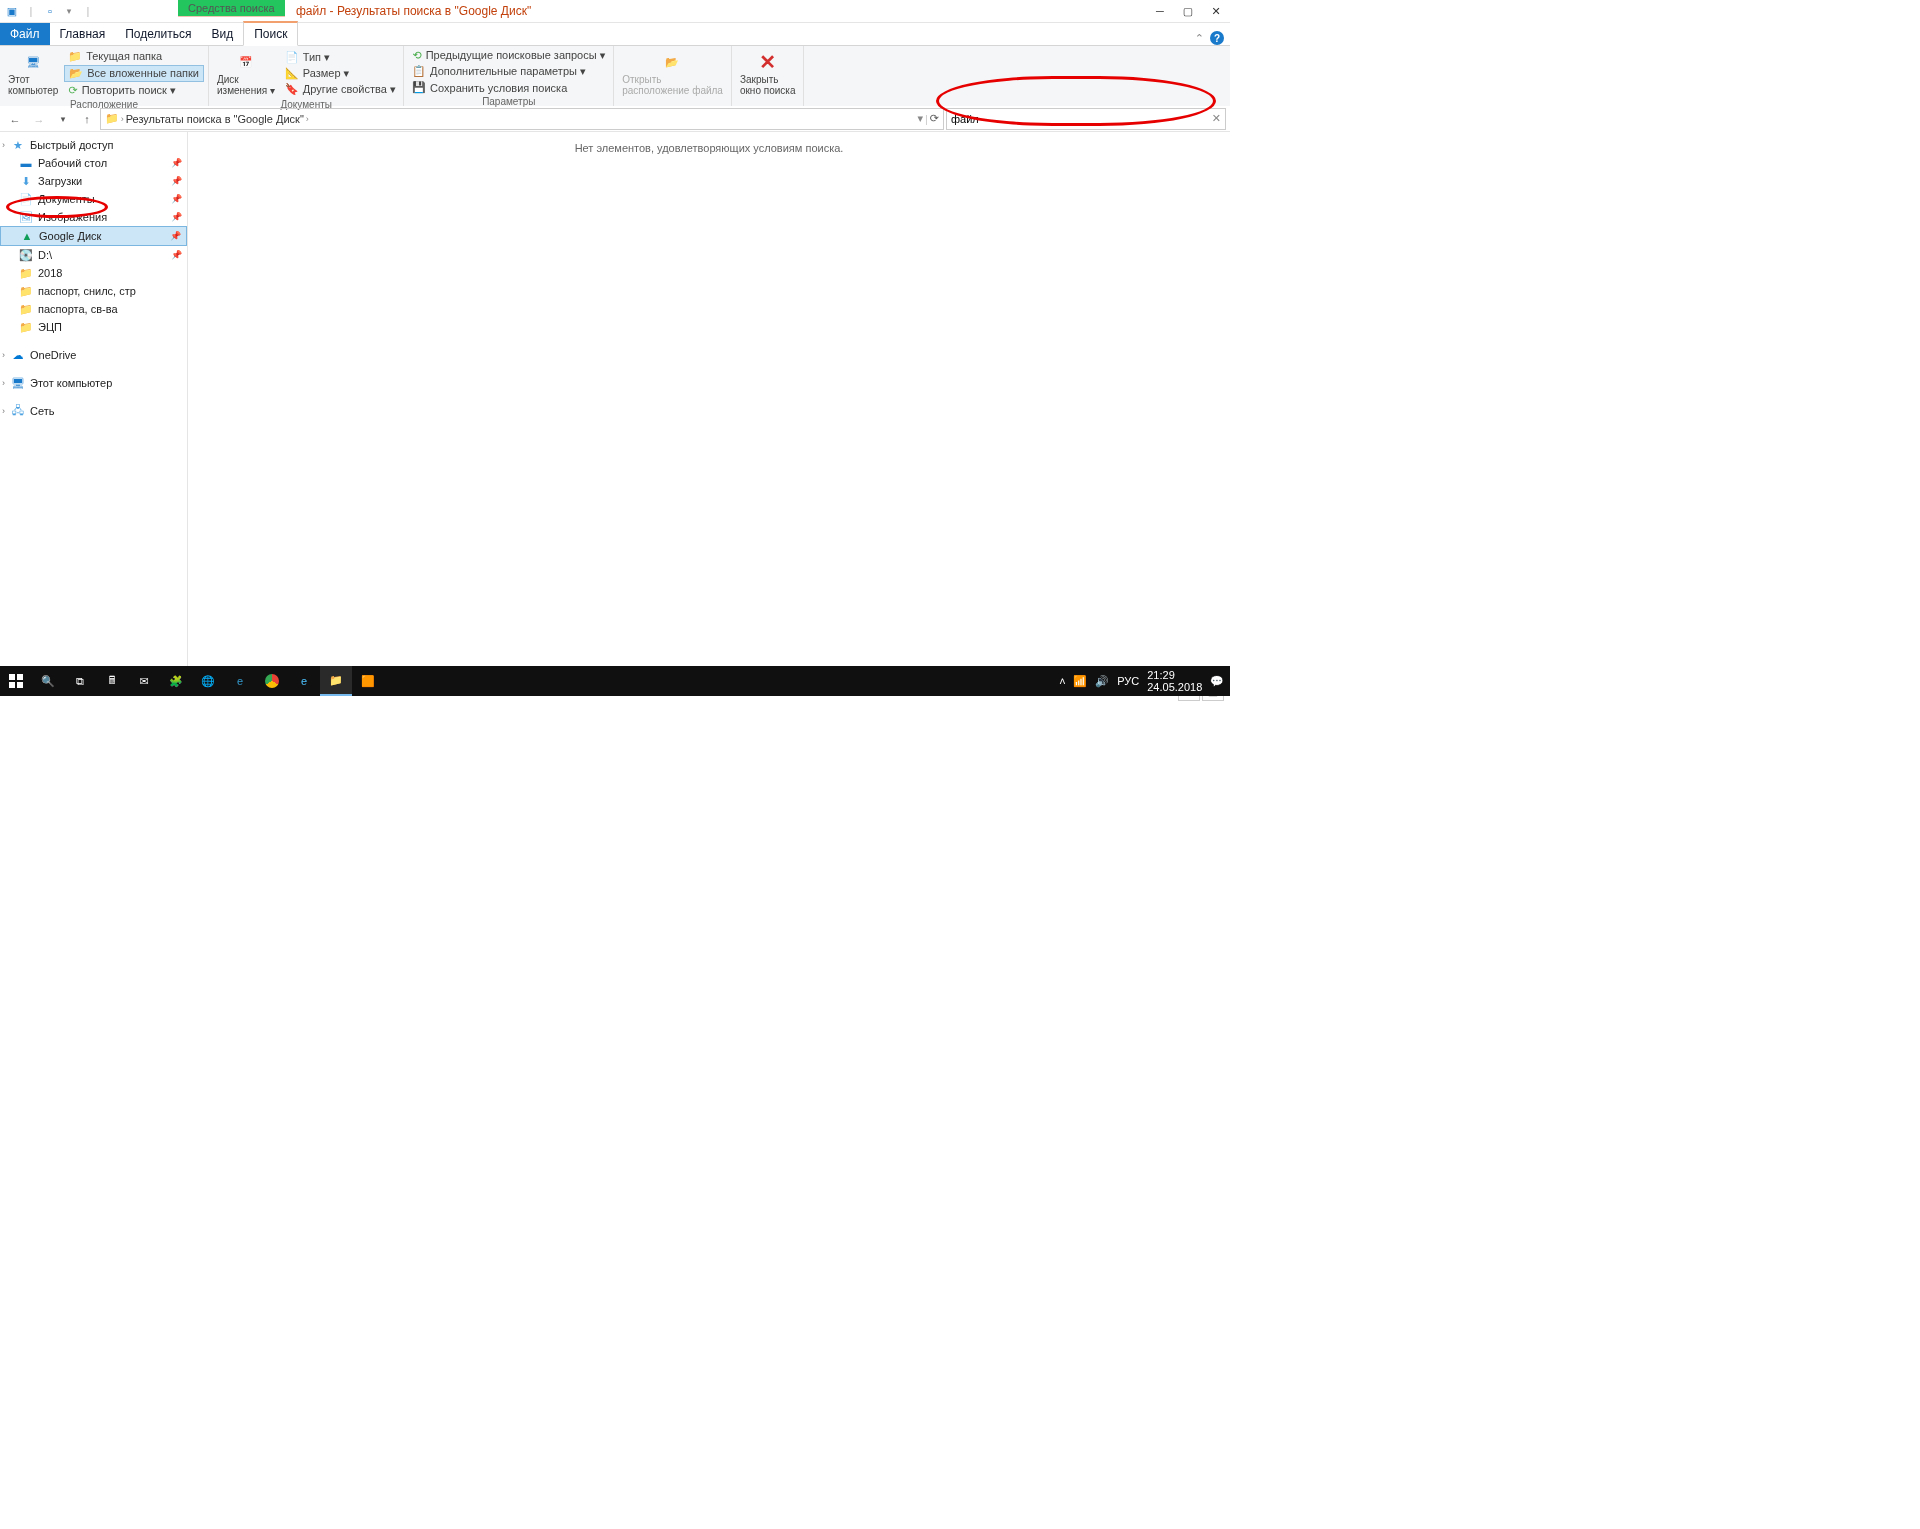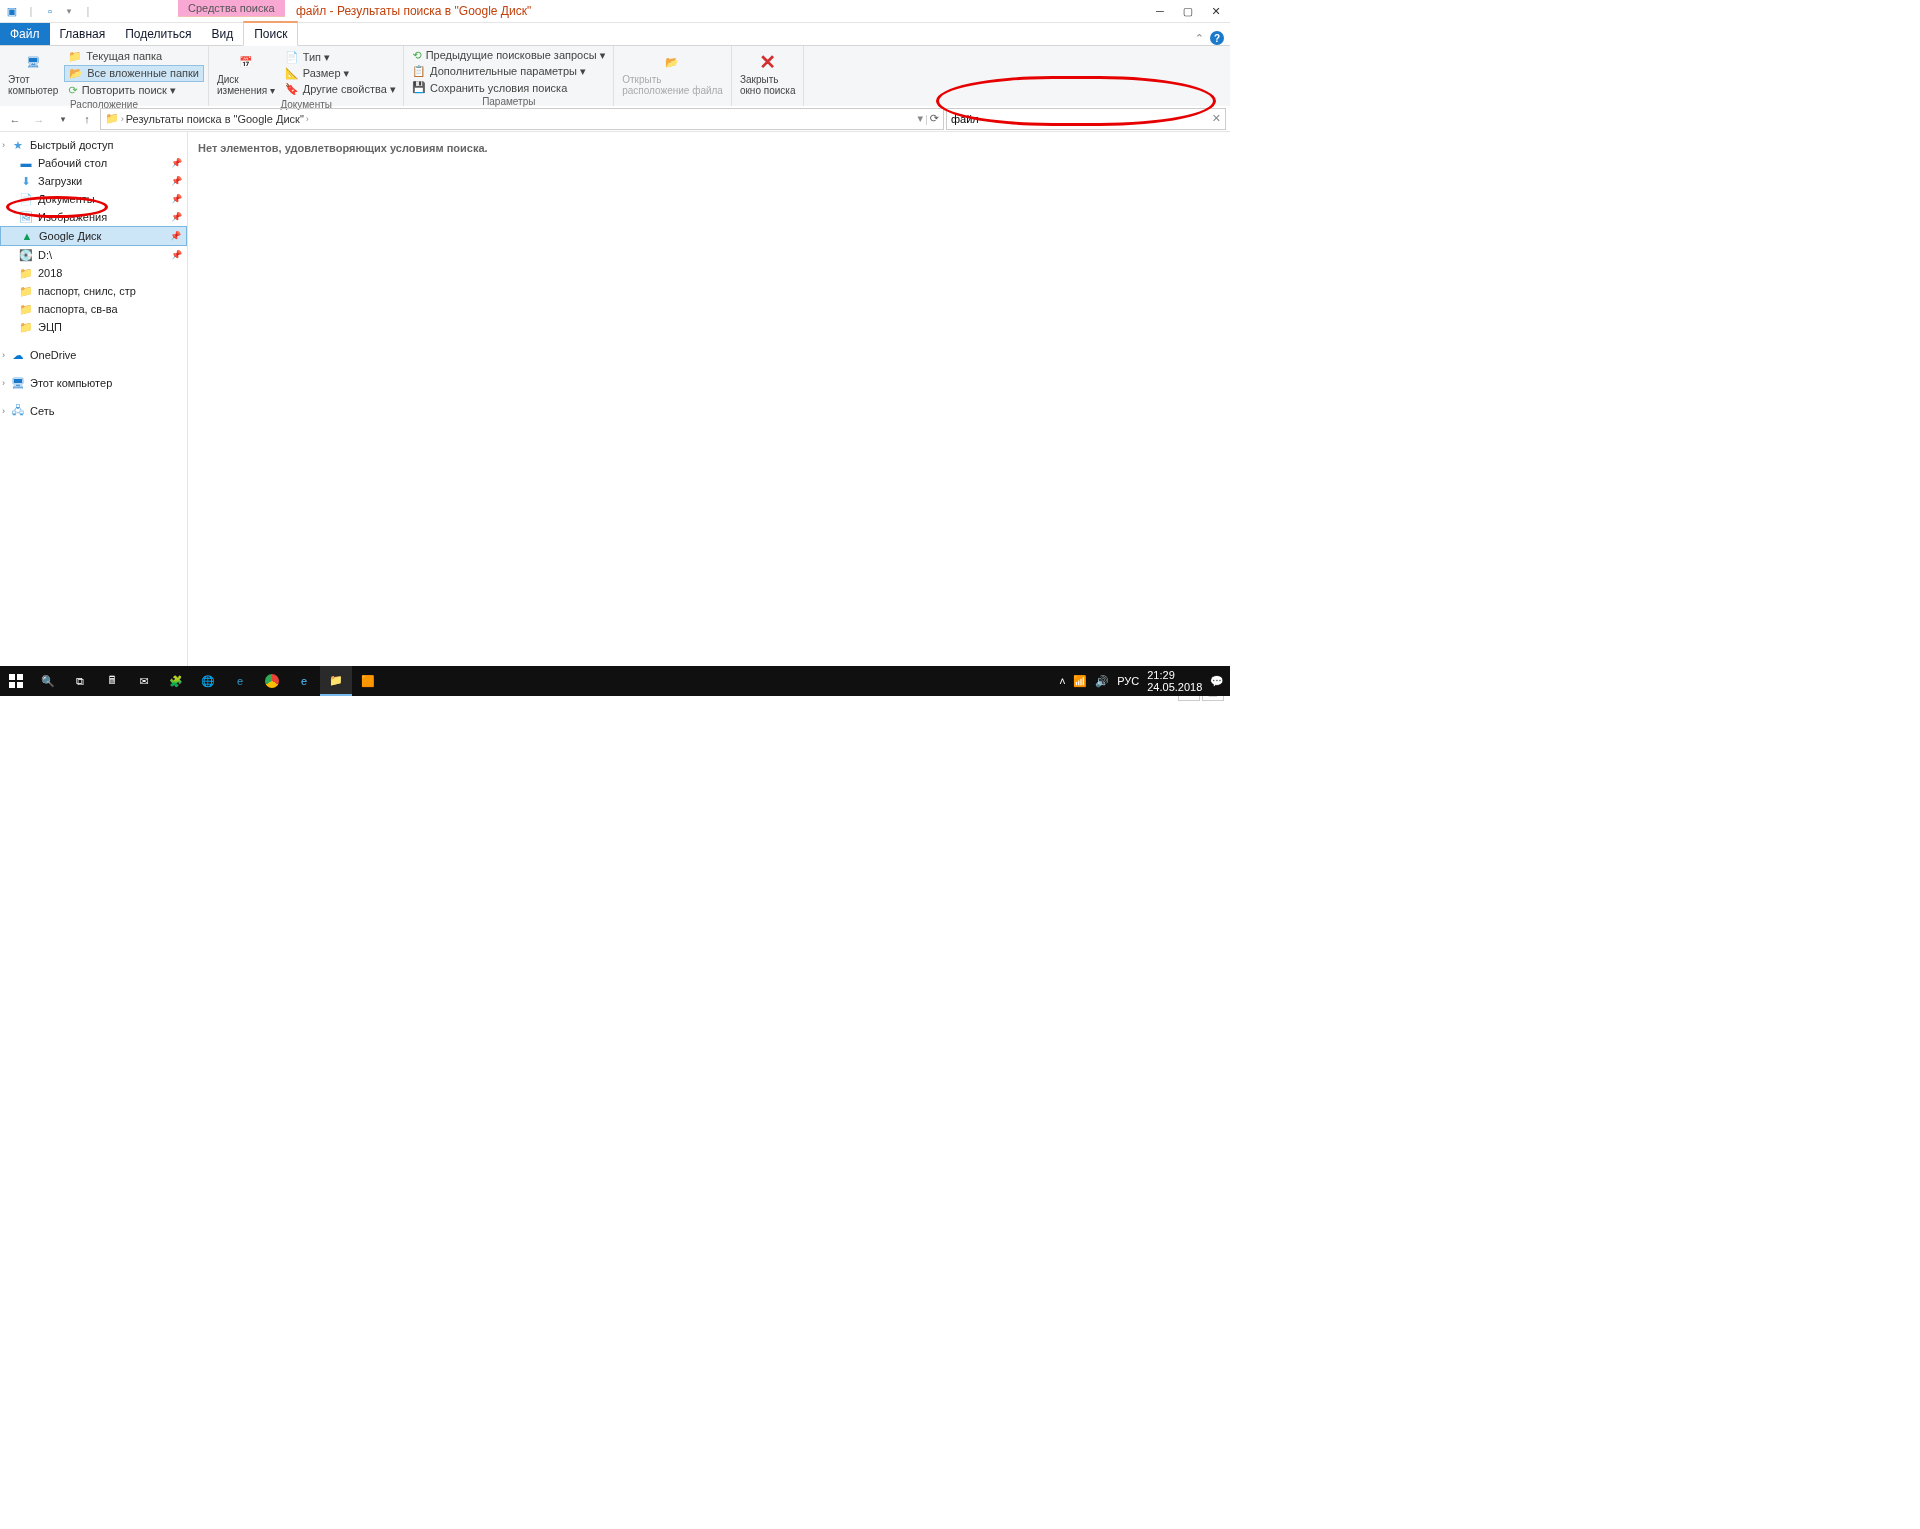--- a/index.html
+++ b/index.html
@@ -3,21 +3,21 @@
 <meta charset="utf-8">
 <style>
 * { margin: 0; padding: 0; box-sizing: border-box; font-family: "Segoe UI", Tahoma, sans-serif; font-size: 11px; }
 body { background: #fff; width: 1230px; height: 956px; position: relative; overflow: hidden; }
 
 
 .titlebar { height: 23px; background: #fff; display: flex; align-items: center; border-bottom: 1px solid #e5e5e5; }
 .titlebar-left { display: flex; align-items: center; padding-left: 4px; gap: 3px; }
 .qat-icon { width: 16px; height: 16px; display: inline-flex; align-items: center; justify-content: center; }
 .titlebar-title { flex: 1; text-align: left; padding-left: 8px; color: #c2410c; font-size: 12px; }
-.context-tab { position: absolute; left: 178px; top: 0; background: #f9a8d4; color: #555; padding: 2px 10px; font-size: 11px; border-bottom: 1px solid #f0c0b0; }
+.context-tab { position: absolute; left: 178px; top: 0; background: #22c55e; color: #555; padding: 2px 10px; font-size: 11px; border-bottom: 1px solid #f0c0b0; }
 .win-controls { display: flex; }
 .win-btn { width: 28px; height: 22px; display: flex; align-items: center; justify-content: center; color: #333; }
 
 
 .menutabs { height: 23px; display: flex; align-items: flex-end; border-bottom: 1px solid #d5d5d5; }
 .menutab { padding: 4px 10px; font-size: 12px; color: #0f172a; cursor: pointer; }
 .menutab.file { background: #1979ca; color: #fff; }
 .menutab.active { background: #fff; border: 1px solid #d5d5d5; border-bottom: 1px solid #fff; border-top: 2px solid #f2a06e; margin-bottom: -1px; }
 .help-icons { margin-left: auto; display: flex; gap: 6px; padding-right: 6px; align-items: center; }
 .help-circle { width: 14px; height: 14px; border-radius: 50%; background: #1979ca; color: #fff; display: flex; align-items: center; justify-content: center; font-size: 10px; font-weight: bold; }
@@ -48,21 +48,21 @@
 
 .content { display: flex; height: 548px; }
 .sidebar { width: 188px; border-right: 1px solid #e5e5e5; overflow-y: auto; padding: 4px 0; }
 .side-item { display: flex; align-items: center; gap: 4px; padding: 2px 4px 2px 18px; font-size: 12px; color: #222; white-space: nowrap; position: relative; }
 .side-item.root { padding-left: 10px; font-weight: normal; }
 .side-item .exp { position: absolute; left: 2px; font-size: 9px; color: #777; }
 .side-item .pin { margin-left: auto; color: #bbb; font-size: 9px; }
 .side-icon { width: 16px; height: 14px; display: inline-flex; align-items: center; justify-content: center; }
 .side-group-gap { height: 10px; }
 .side-item.highlighted { background: #cde6f7; border: 1px solid #7ab6e0; }
-.main-pane { flex: 1; padding: 10px; color: #666; font-size: 11px; font-weight: bold; }
+.main-pane { flex: 1; padding: 10px; text-align: center; color: #666; font-size: 11px; }
 
 
 .statusbar { height: 22px; border-top: 1px solid #e5e5e5; display: flex; align-items: center; padding: 0 6px; font-size: 11px; color: #1060b0; }
 .view-toggles { margin-left: auto; display: flex; gap: 2px; }
 .view-toggle { width: 22px; height: 18px; border: 1px solid #ccc; display: flex; align-items: center; justify-content: center; color: #555; }
 
 
 .taskbar { position: absolute; left: 0; right: 0; top: 666px; height: 30px; background: #101010; display: flex; align-items: center; }
 .task-icon { width: 32px; height: 30px; display: flex; align-items: center; justify-content: center; color: #fff; }
 .task-icon.active { border-bottom: 2px solid #76b9ed; background: #2a2a2a; }

